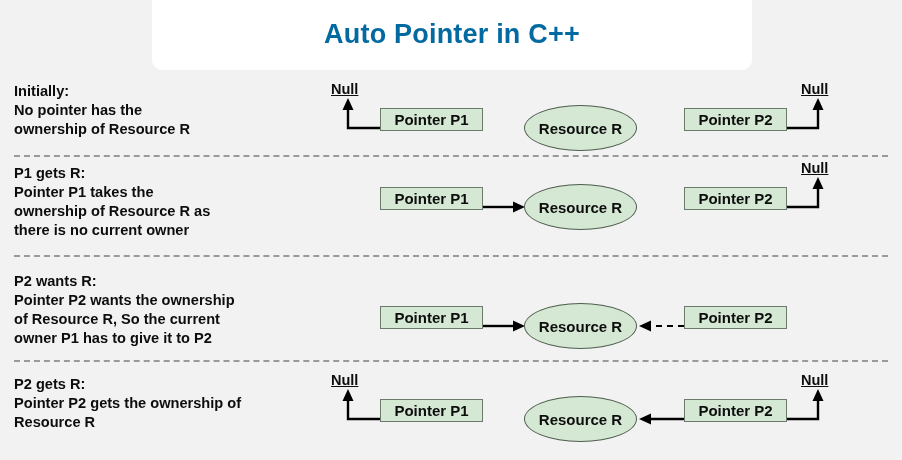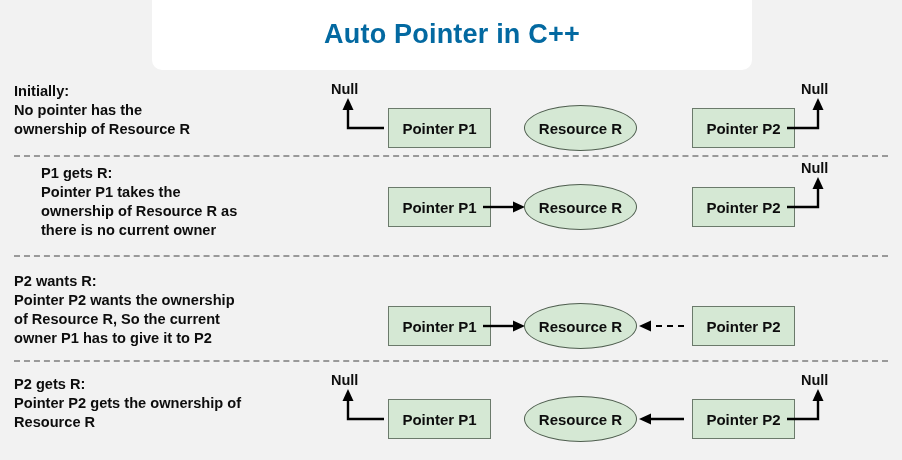--- a/index.html
+++ b/index.html
@@ -60,31 +60,30 @@
     font-weight: 700;
     line-height: 19px;
     color: #0d0d0d;
     white-space: pre-line;
   }
 
   
   .ptr-box {
     position: absolute;
     width: 103px;
-    height: 40px;
+    height: 23px;
     background: #d5e8d4;
     border: 1.4px solid #6b7a6b;
     box-sizing: border-box;
     display: flex;
     align-items: center;
     justify-content: center;
     font-size: 15px;
     font-weight: 700;
     color: #0d0d0d;
-    margin-left: 8px;
   }
   .res-ellipse {
     position: absolute;
     width: 113px;
     height: 46px;
     background: #d5e8d4;
     border: 1.4px solid #4f5e4f;
     border-radius: 50%;
     box-sizing: border-box;
     display: flex;
@@ -92,20 +91,21 @@
     justify-content: center;
     font-size: 15px;
     font-weight: 700;
     color: #0d0d0d;
   }
   .null-label {
     position: absolute;
     font-size: 14.5px;
     font-weight: 700;
     color: #0d0d0d;
+    text-decoration: underline;
   }
   .conn {
     position: absolute;
     overflow: visible;
   }
   .conn path, .conn line {
     fill: none;
     stroke: #000000;
     stroke-width: 2.4px;
   }
@@ -140,21 +140,21 @@
   <svg class="conn" width="60" height="60" style="left:787px; top:96px;">
     <path d="M 0 32 L 31 32 L 31 14"></path>
     <polygon points="31,2 25.5,14 36.5,14"></polygon>
   </svg>
   <div class="null-label" style="left:801px; top:81px;">Null</div>
 
   <div class="row-sep" style="top:155px;"></div>
 </div>
 
 <div class="row" style="top:0;">
-  <div class="desc" style="top:164px;margin-left:27px;">P1 gets R:
+  <div class="desc" style="top:164px;">P1 gets R:
 Pointer P1 takes the
 ownership of Resource R as
 there is no current owner</div>
 
   <div class="ptr-box" style="left:380px; top:187px;">Pointer P1</div>
   <svg class="conn" width="60" height="24" style="left:483px; top:195px;">
     <line x1="0" y1="12" x2="31" y2="12"></line>
     <polygon points="42,12 30,6.5 30,17.5"></polygon>
   </svg>
   <div class="res-ellipse" style="left:524px; top:184px;">Resource R</div>

